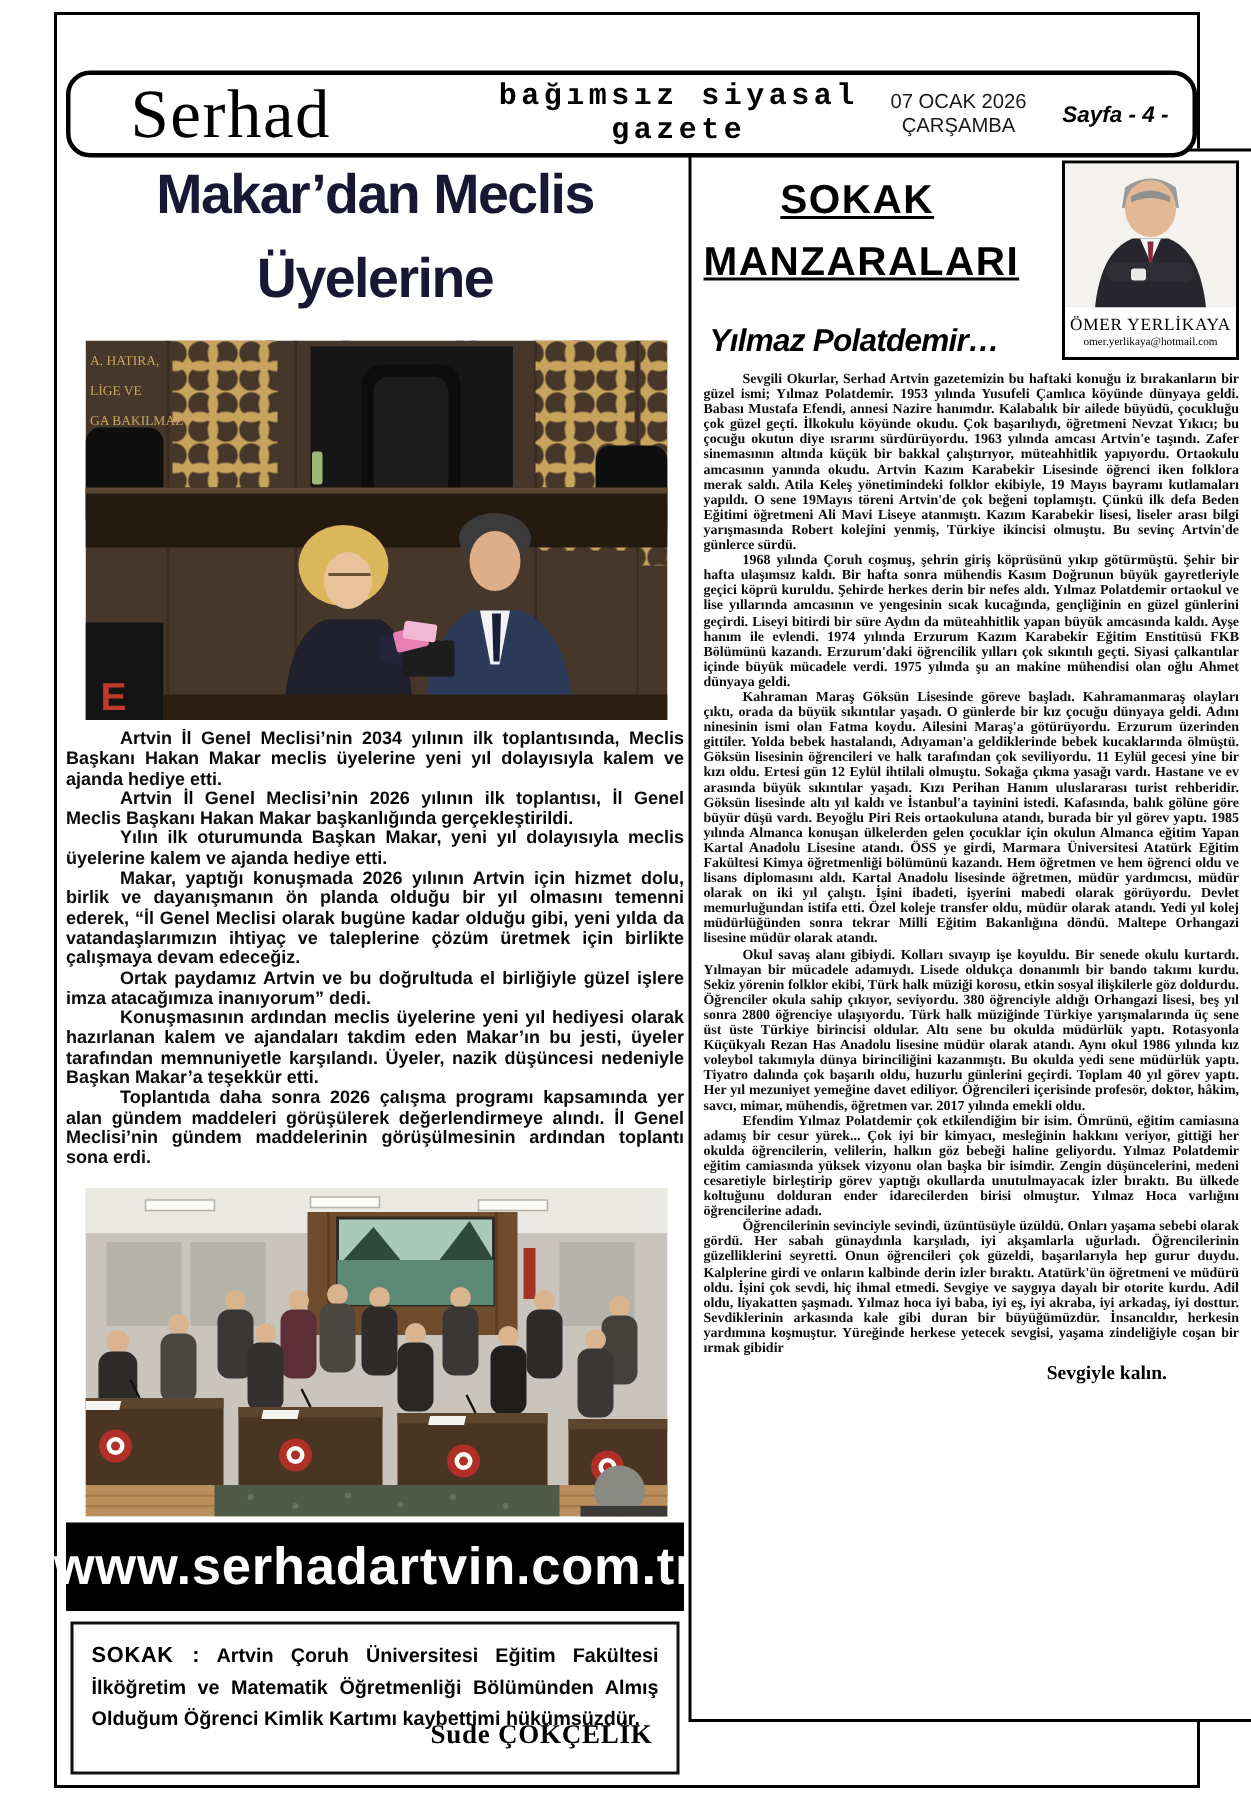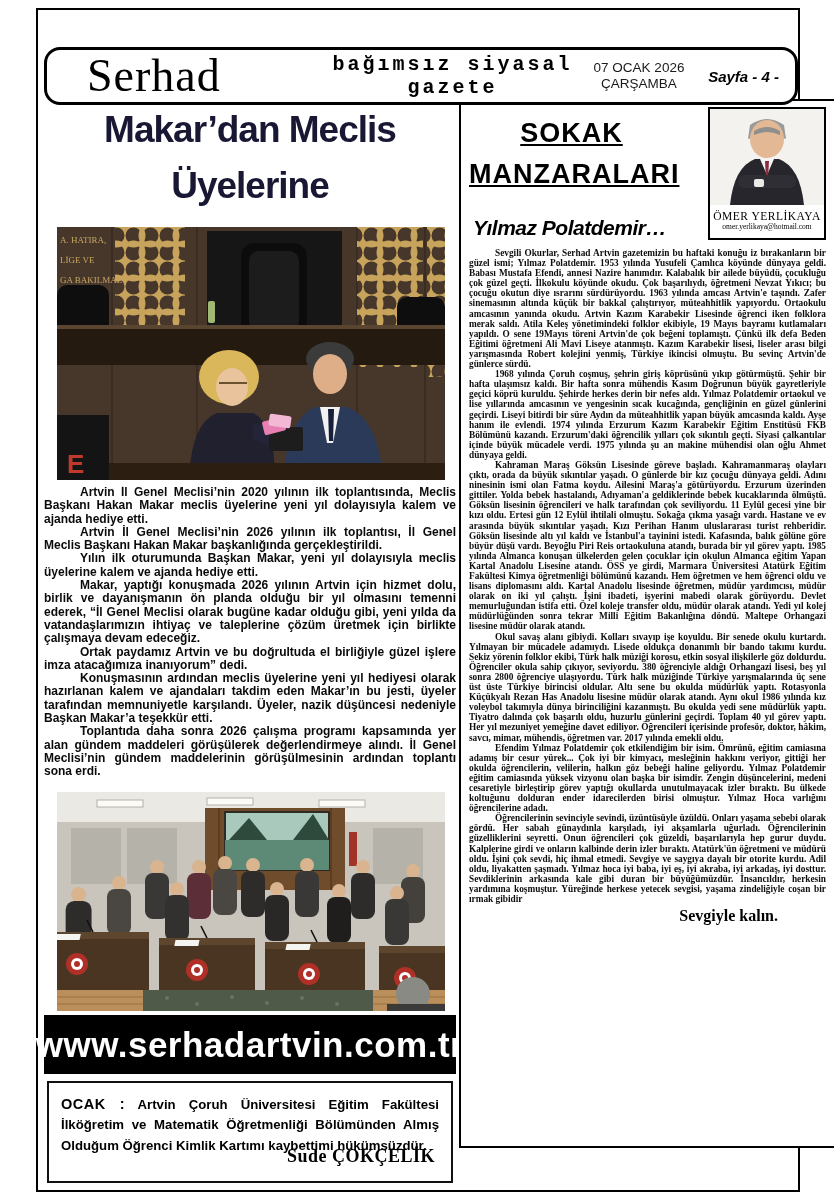--- a/index.html
+++ b/index.html
@@ -39,21 +39,21 @@
   .rb-left{width:205px;text-align:center;padding-top:6px;}
   .rb-title{font-weight:bold;font-size:27px;line-height:1.5;text-decoration:underline;letter-spacing:1px;}
   .rb-subtitle{font-weight:bold;font-style:italic;font-size:21px;margin-top:22px;text-align:left;padding-left:4px;letter-spacing:-0.5px;}
   .author-box{width:118px;margin-left:auto;border:2px solid #000;box-sizing:border-box;background:#fff;}
   .author-caption{text-align:center;font-family:"Liberation Serif",serif;line-height:1.1;padding:1px 0 2px;}
   .author-name{font-size:11.5px;letter-spacing:0.5px;}
   .author-email{font-size:7.5px;}
   .rb-body{margin-top:8px;font-family:"Liberation Serif",serif;font-weight:bold;
     font-size:9.3px;line-height:10.1px;text-align:justify;color:#0d0d0d;}
   .rb-body p{margin:0;text-indent:26px;}
-  .rb-closing{font-family:"Liberation Serif",serif;font-weight:bold;font-size:16px;
+  .rb-closing{font-family:"Liberation Serif",serif;font-weight:bold;font-size:13px;
     text-align:right;padding-right:48px;margin-top:3px;}
 </style>
 </head>
 <body>
 
 <div class="frame"></div>
 
 <div class="masthead">
   <div class="m-title">Serhad</div>
   <div class="m-tagline">bağımsız siyasal gazete</div>
@@ -131,21 +131,21 @@
   <g>
     <rect x="212" y="200" width="34" height="24" rx="2" fill="#1d1d1d"></rect>
     <rect x="206" y="192" width="22" height="14" rx="2" fill="#e87fb2" transform="rotate(-14 217 199)"></rect>
     <rect x="212" y="188" width="22" height="12" rx="2" fill="#f3b8d3" transform="rotate(8 223 194)"></rect>
   </g>
 
   <rect x="52" y="236" width="336" height="17" fill="#2c1f12"></rect>
 </svg>
 
 <div class="left-body">
-    <p class="lp">Artvin İl Genel Meclisi’nin 2020 yılının ilk toplantısında, Meclis Başkanı Hakan Makar meclis üyelerine yeni yıl dolayısıyla kalem ve ajanda hediye etti.</p>
+    <p class="lp">Artvin İl Genel Meclisi’nin 2034 yılının ilk toplantısında, Meclis Başkanı Hakan Makar meclis üyelerine yeni yıl dolayısıyla kalem ve ajanda hediye etti.</p>
     <p class="lp">Artvin İl Genel Meclisi’nin 2026 yılının ilk toplantısı, İl Genel Meclis Başkanı Hakan Makar başkanlığında gerçekleştirildi.</p>
     <p class="lp">Yılın ilk oturumunda Başkan Makar, yeni yıl dolayısıyla meclis üyelerine kalem ve ajanda hediye etti.</p>
     <p class="lp">Makar, yaptığı konuşmada 2026 yılının Artvin için hizmet dolu, birlik ve dayanışmanın ön planda olduğu bir yıl olmasını temenni ederek, “İl Genel Meclisi olarak bugüne kadar olduğu gibi, yeni yılda da vatandaşlarımızın ihtiyaç ve taleplerine çözüm üretmek için birlikte çalışmaya devam edeceğiz.</p>
     <p class="lp">Ortak paydamız Artvin ve bu doğrultuda el birliğiyle güzel işlere imza atacağımıza inanıyorum” dedi.</p>
     <p class="lp">Konuşmasının ardından meclis üyelerine yeni yıl hediyesi olarak hazırlanan kalem ve ajandaları takdim eden Makar’ın bu jesti, üyeler tarafından memnuniyetle karşılandı. Üyeler, nazik düşüncesi nedeniyle Başkan Makar’a teşekkür etti.</p>
     <p class="lp">Toplantıda daha sonra 2026 çalışma programı kapsamında yer alan gündem maddeleri görüşülerek değerlendirmeye alındı. İl Genel Meclisi’nin gündem maddelerinin görüşülmesinin ardından toplantı sona erdi.</p>
   </div>
 
 <svg class="photo2" viewBox="0 0 388 219" preserveAspectRatio="none">
   <defs>
@@ -247,21 +247,21 @@
     <circle cx="356" cy="202" r="17" fill="#8a8a85"></circle>
     <rect x="330" y="212" width="58" height="10" fill="#3c3a38"></rect>
   </g>
 </svg>
 
 <div class="banner">
   <span>www.serhadartvin.com.tr</span>
 </div>
 
 <div class="kayip">
-  <span class="kayip-label">OCAK :</span>
+  <span class="kayip-label">SOKAK :</span>
   <span>Artvin Çoruh Üniversitesi Eğitim Fakültesi  İlköğretim ve Matematik Öğretmenliği Bölümünden Almış Olduğum Öğrenci Kimlik Kartımı kaybettimi hükümsüzdür.</span>
   <div class="kayip-sig">Sude ÇOKÇELİK</div>
 </div>
 
 <div class="right-box">
   <div class="rb-header">
     <div class="rb-left">
       <div class="rb-title">SOKAK</div>
       <div class="rb-title">MANZARALARI</div>
       <div class="rb-subtitle">Yılmaz Polatdemir…</div>

